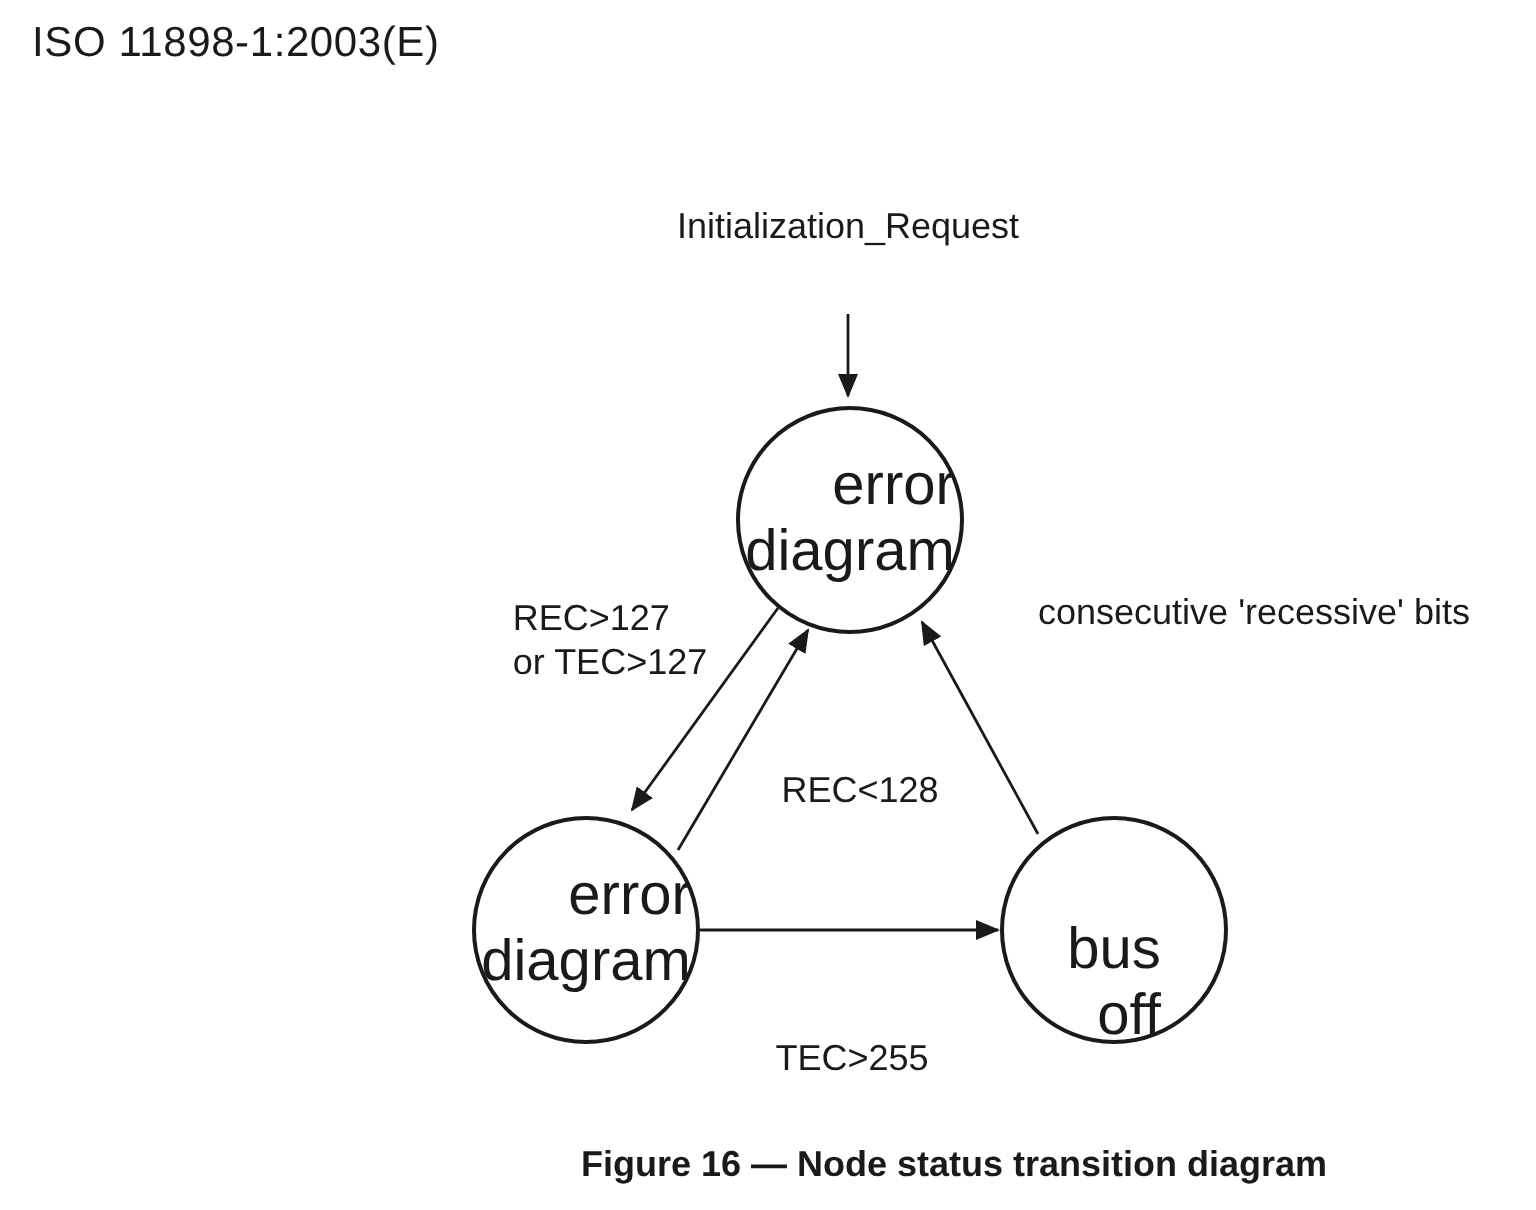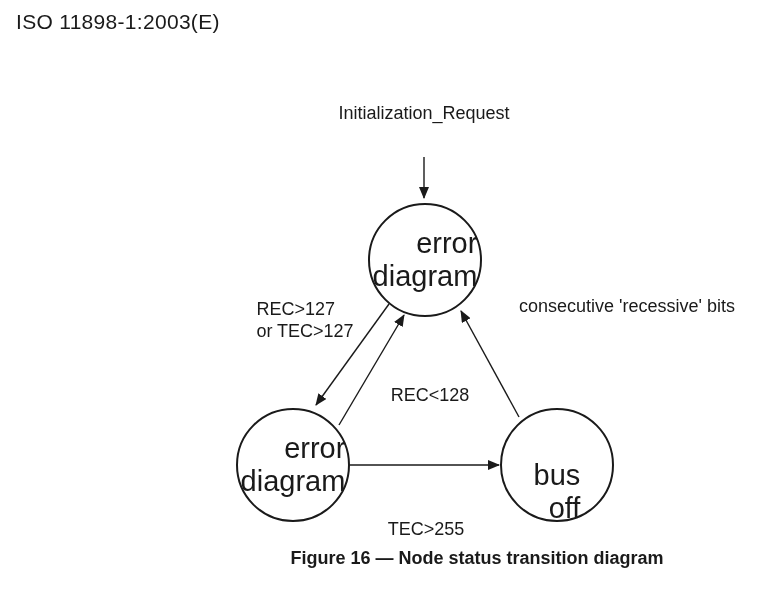--- a/index.html
+++ b/index.html
@@ -20,21 +20,21 @@
     left: 16px;
     top: 10px;
     font-size: 21px;
     font-weight: normal;
     letter-spacing: 0.3px;
     white-space: nowrap;
   }
   .figure-caption {
     position: absolute;
     left: 477px;
-    top: 548px;
+    top: 572px;
     transform: translateX(-50%);
     font-size: 18px;
     font-weight: bold;
     white-space: nowrap;
   }
   svg.diagram-canvas {
     position: absolute;
     left: 0;
     top: 0;
   }

